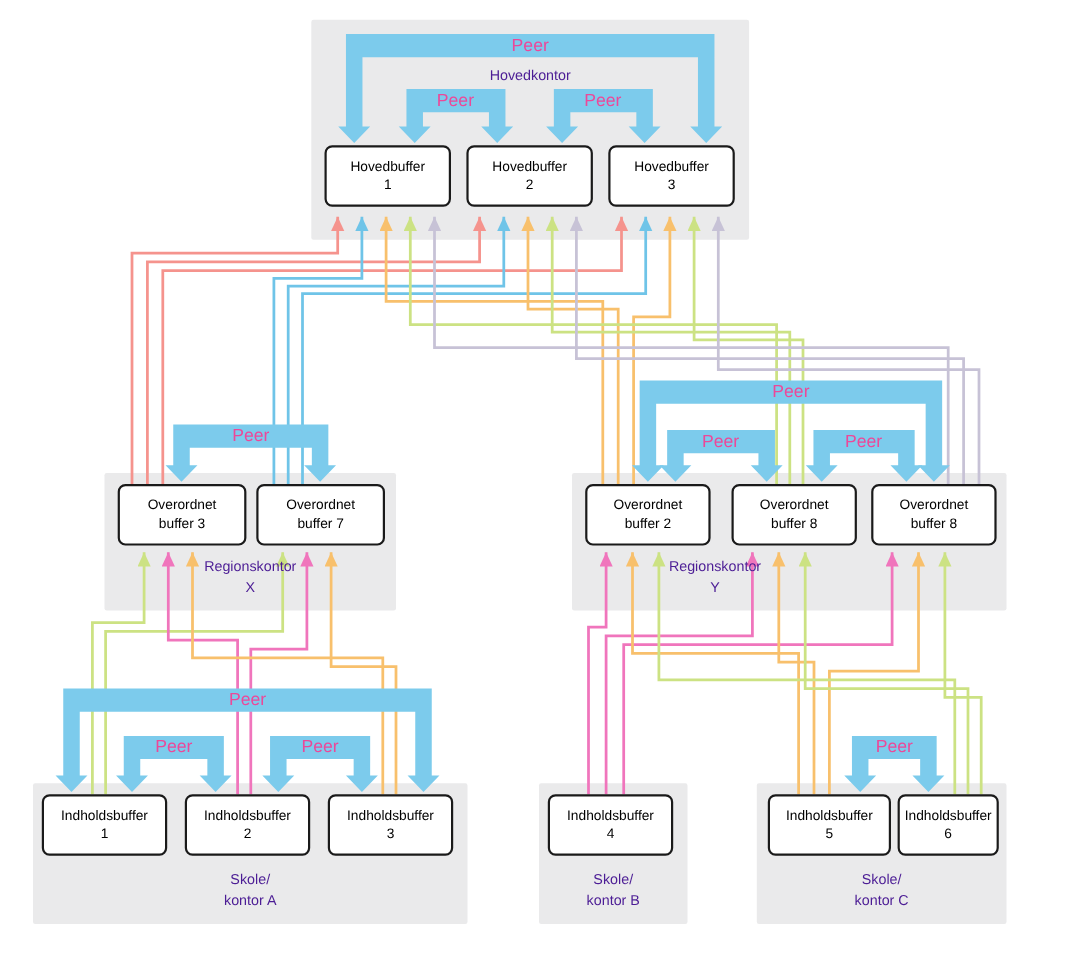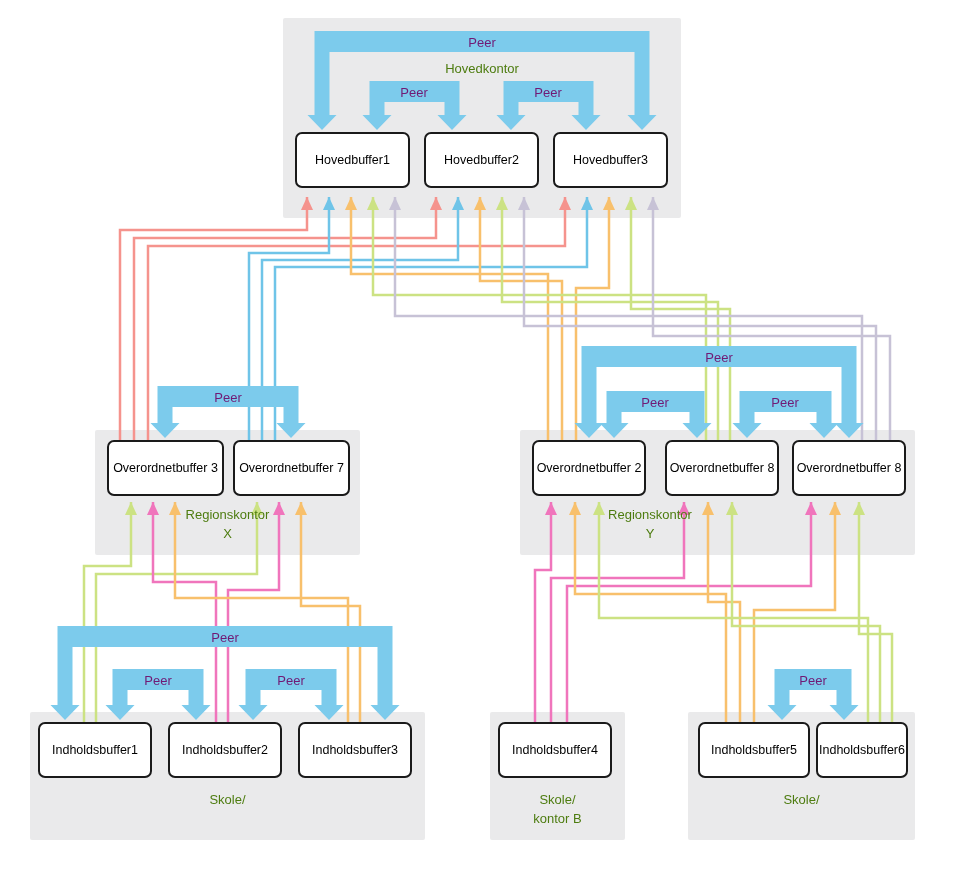--- a/index.html
+++ b/index.html
@@ -1,25 +1,25 @@
 <!DOCTYPE html>
 <html style="--peer-arrow: #7CCBEC; --container-bg: #EAEAEB; --node-border: #1A1A1A; --salmon: #F5938D; --sky-blue: #6FC4E8; --orange: #F8C06C; --green: #CCE283; --lavender: #C7C2D6; --magenta: #F075BC;"><head>
 <meta charset="utf-8">
 <style>
   * { margin:0; padding:0; box-sizing:border-box; }
   html,body { background:#fff; font-family:"Liberation Sans", sans-serif; }
   #canvas { position:relative; width:971px; height:872px; background:#fff; overflow:hidden; }
   .container { position:absolute; background:var(--container-bg,#EAEAEB); border-radius:2px; z-index:0; }
   #arrow-layer { position:absolute; left:0; top:0; z-index:1; }
   .node { position:absolute; height:56px; background:#fff; border:2px solid var(--node-border,#1A1A1A);
-          border-radius:7px; z-index:2; display:flex; flex-direction:row; align-items:center;
+          border-radius:7px; z-index:2; display:flex; flex-direction:column; align-items:center;
           justify-content:center; font-size:12.5px; line-height:17px; color:#000; text-align:center; }
-  .clabel { position:absolute; z-index:2; font-size:13px; line-height:19px; color:#4d7c0f; text-align:center; }
+  .clabel { position:absolute; z-index:2; font-size:13px; line-height:19px; color:#4c1d95; text-align:center; }
   .clabel span { display:block; }
-  .plabel { position:absolute; z-index:2; font-size:13px; color:#701a75;
+  .plabel { position:absolute; z-index:2; font-size:16px; color:#ec4899;
             transform:translate(-50%,-50%); white-space:nowrap; }
 </style>
 </head>
 <body>
 
 <div id="canvas">
 
   <div class="container" style="left:283px;top:18px;width:398px;height:200px"></div>
   <div class="container" style="left:95px;top:430px;width:265px;height:125px"></div>
   <div class="container" style="left:520px;top:430px;width:395px;height:125px"></div>
@@ -156,27 +156,29 @@
   <div class="clabel" style="left:95px;top:505px;width:265px">
       <span>Regionskontor</span>
       <span>X</span>
     </div>
   <div class="clabel" style="left:520px;top:505px;width:260px">
       <span>Regionskontor</span>
       <span>Y</span>
     </div>
   <div class="clabel" style="left:30px;top:790px;width:395px">
       <span>Skole/</span>
+      <span>kontor A</span>
     </div>
   <div class="clabel" style="left:490px;top:790px;width:135px">
       <span>Skole/</span>
       <span>kontor B</span>
     </div>
   <div class="clabel" style="left:688px;top:790px;width:227px">
       <span>Skole/</span>
+      <span>kontor C</span>
     </div>
 
   <div class="plabel" style="left:482px;top:42px">Peer</div>
   <div class="plabel" style="left:414px;top:92px">Peer</div>
   <div class="plabel" style="left:548px;top:92px">Peer</div>
   <div class="plabel" style="left:228px;top:397px">Peer</div>
   <div class="plabel" style="left:719px;top:357px">Peer</div>
   <div class="plabel" style="left:655px;top:402px">Peer</div>
   <div class="plabel" style="left:785px;top:402px">Peer</div>
   <div class="plabel" style="left:225px;top:637px">Peer</div>

